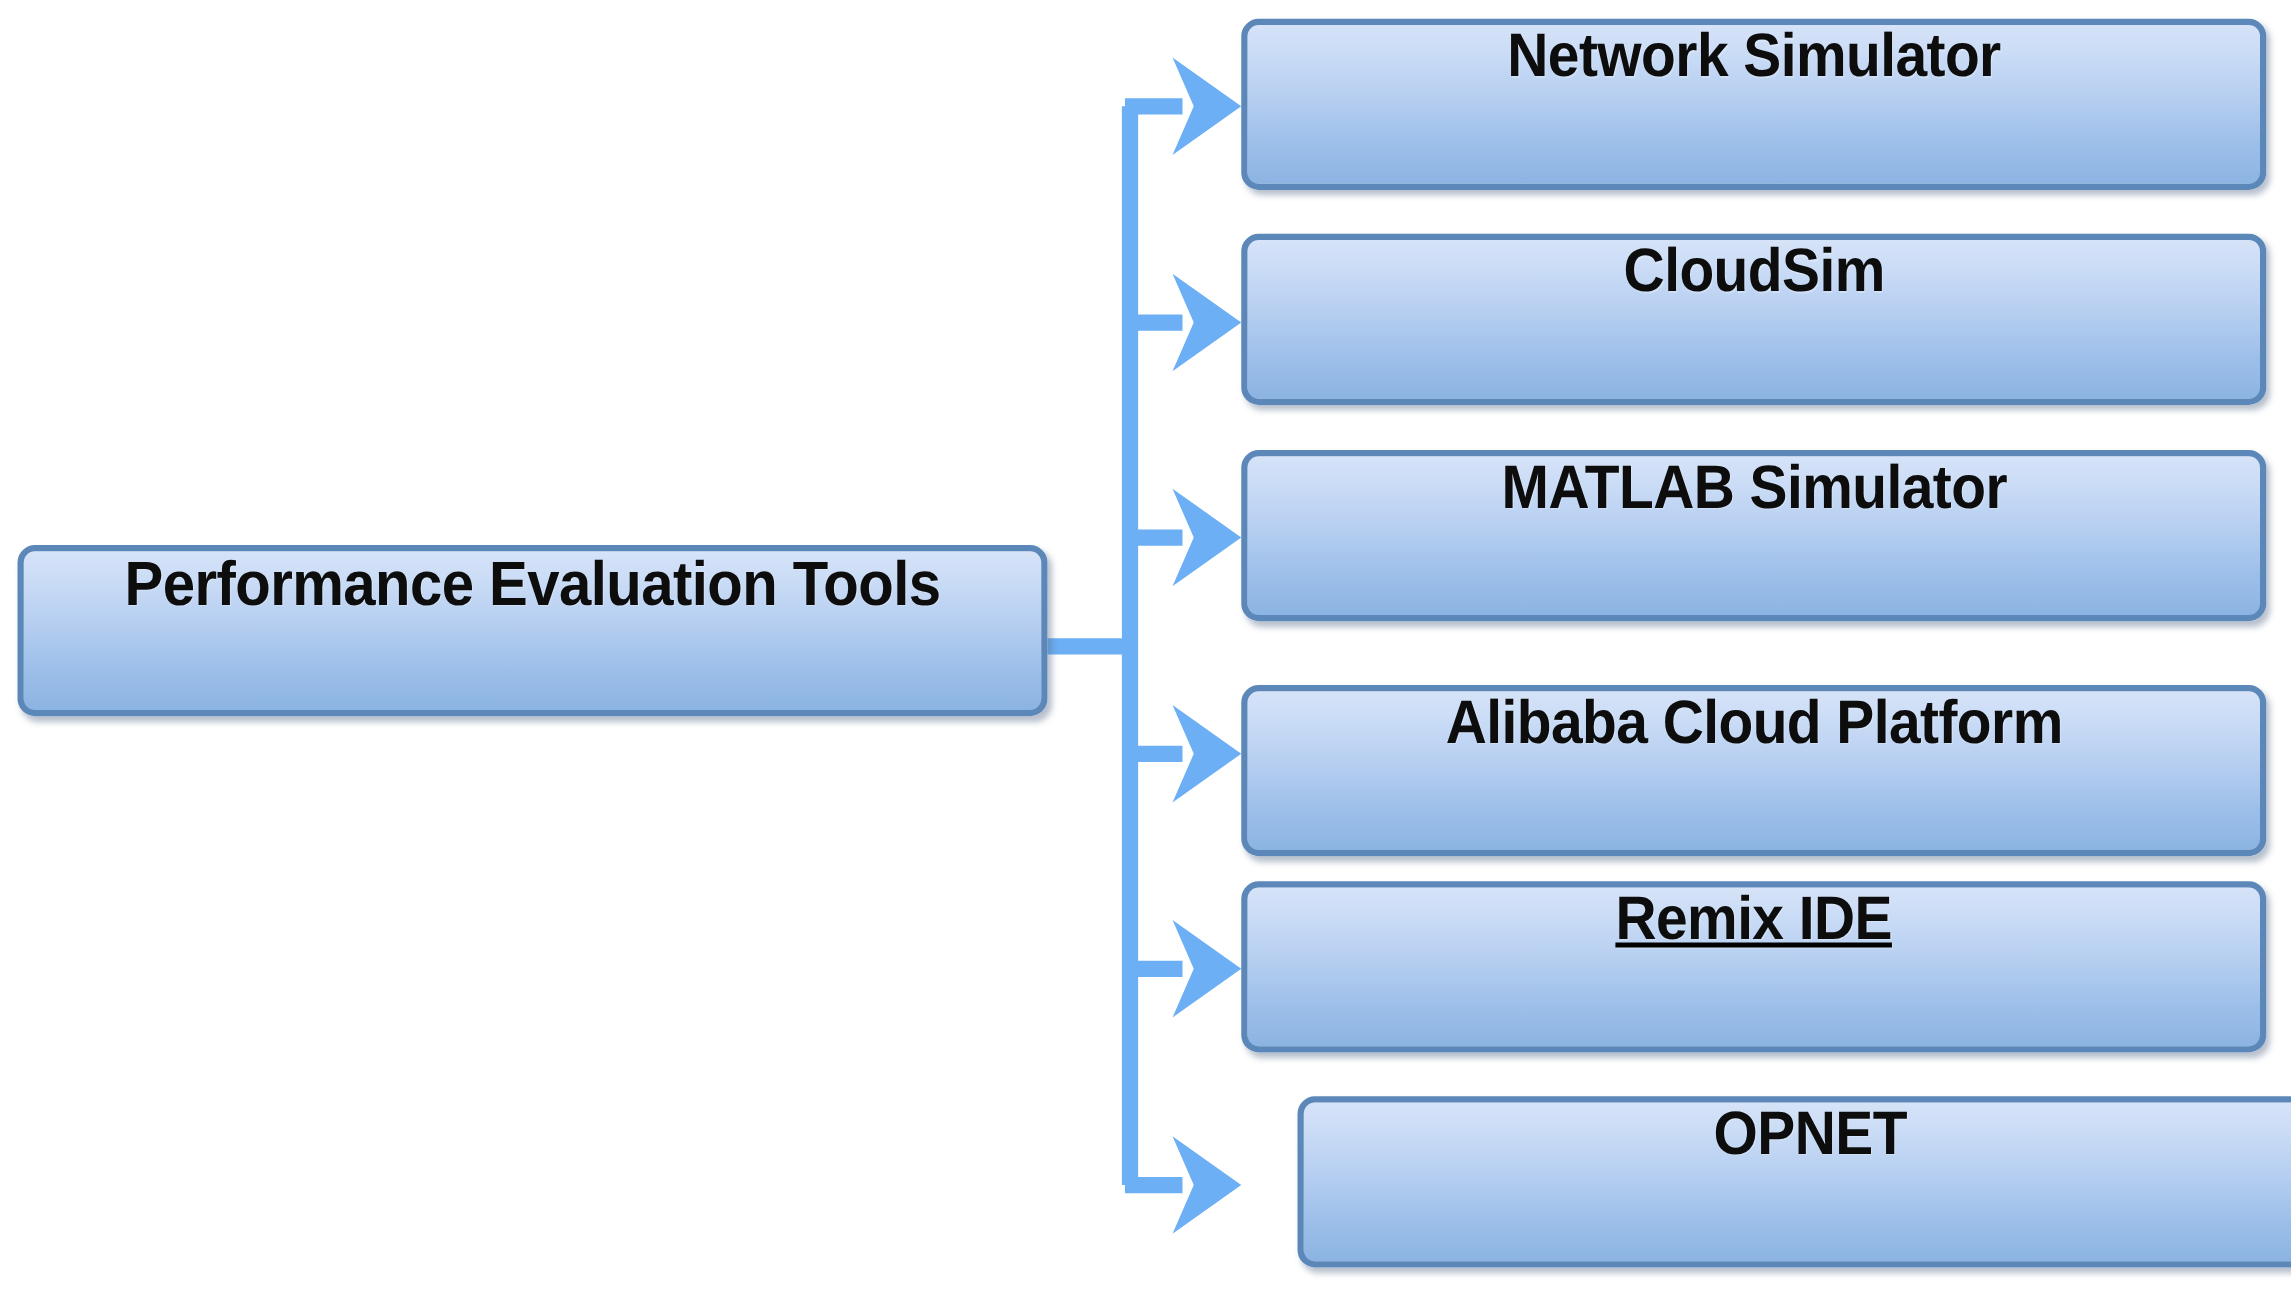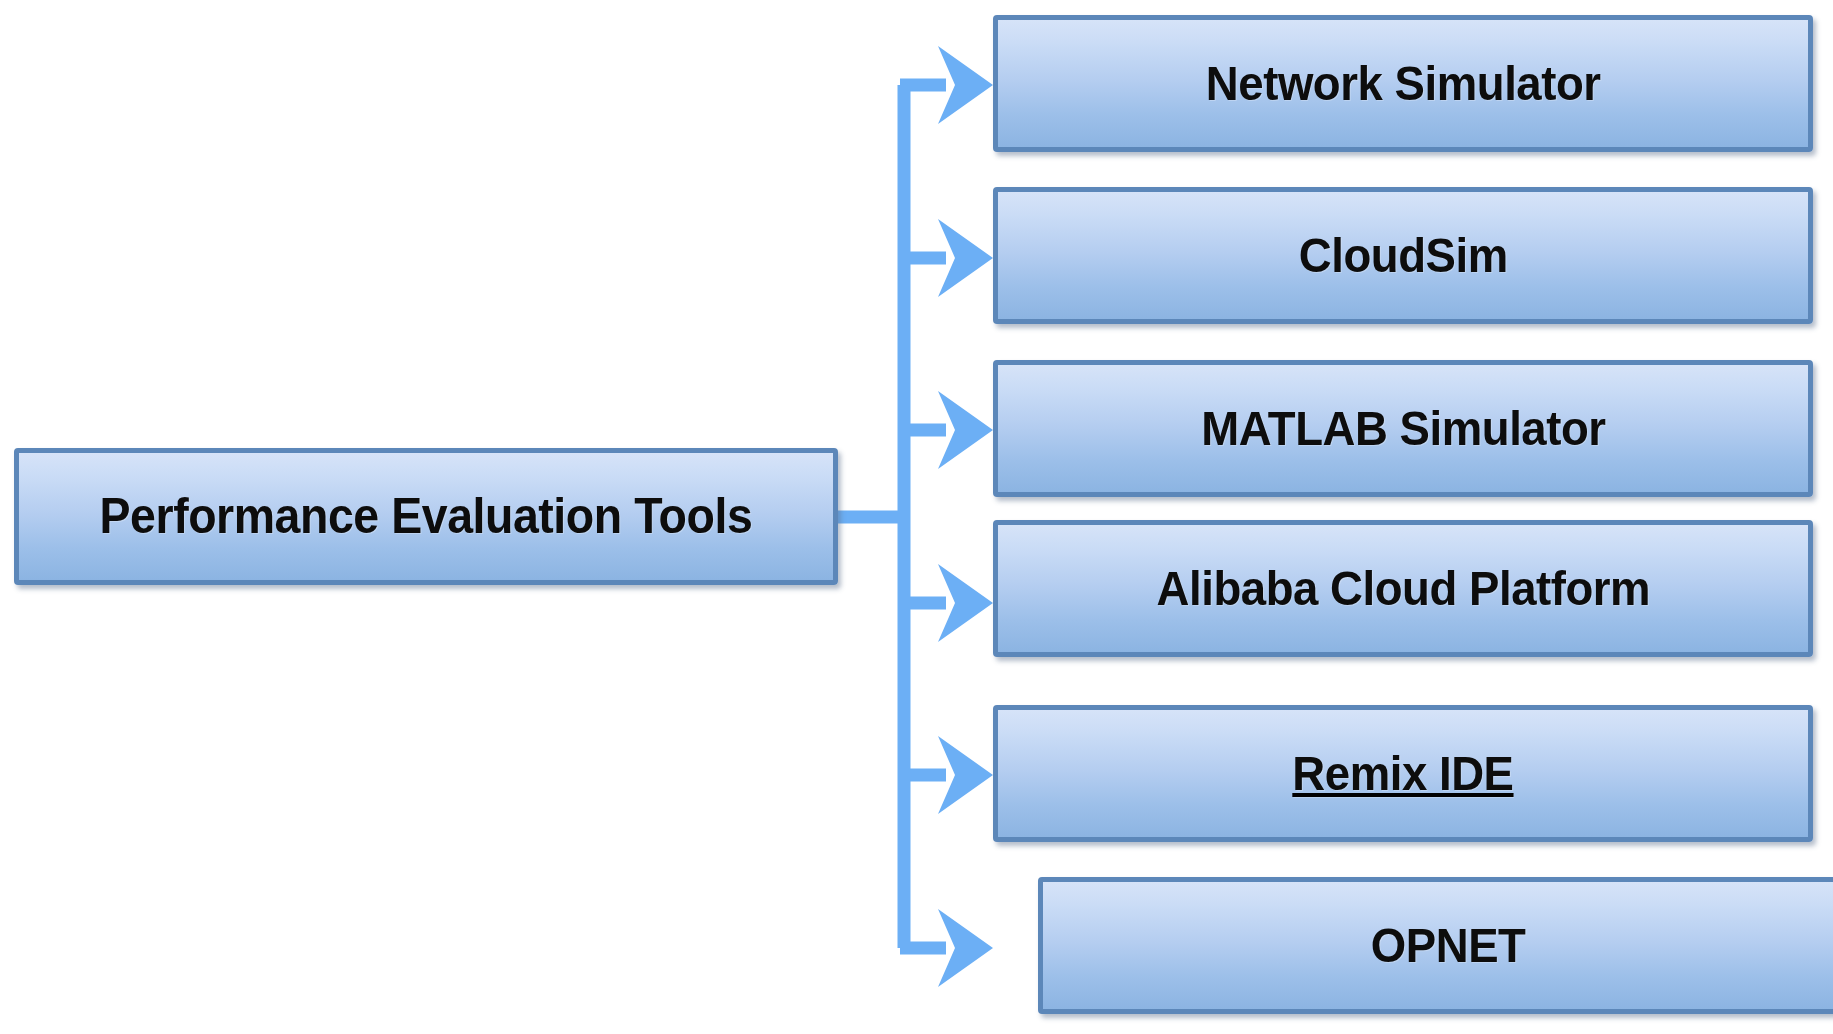--- a/index.html
+++ b/index.html
@@ -27,63 +27,62 @@
     width: 1833px;
     height: 1034px;
     pointer-events: none;
   }
 
   
   .node {
     position: absolute;
     box-sizing: border-box;
     border: 5px solid #5c87b9;
-    border-radius: 4px;
+    border-radius: 14px;
     background: linear-gradient(to bottom,
                 #d6e3f8 0%,
                 #cadcf6 18%,
                 #b4cdf0 48%,
                 #9cbfe9 75%,
                 #8cb4e2 100%);
     box-shadow: 3px 4px 5px rgba(90,110,140,0.45);
     display: flex;
-    align-items: center;
     justify-content: center;
     overflow: hidden;
   }
   .node .node-label {
     font-family: "Liberation Sans", sans-serif;
     font-weight: bold;
     font-size: 49px;
     line-height: 1.05;
     color: #0d0d0d;
     letter-spacing: -0.5px;
     text-align: center;
     white-space: nowrap;
     transform: scaleX(0.93);
     text-shadow: 1px 1px 0 rgba(255,255,255,0.25);
   }
 
   
   #root-node {
     left: 14px;
-    top: 448px;
+    top: 436px;
     width: 824px;
     height: 137px;
   }
   #root-node .node-label {
     font-size: 50px;
   }
 
   
   .child-node { left: 993px; width: 820px; height: 137px; }
   .child-node[data-index="0"] { top: 15px; }
   .child-node[data-index="1"] { top: 187px; }
   .child-node[data-index="2"] { top: 360px; }
-  .child-node[data-index="3"] { top: 520px; }
+  .child-node[data-index="3"] { top: 548px; }
   .child-node[data-index="4"] { top: 705px; text-decoration: underline; }
   .child-node[data-index="5"] { top: 877px; margin-left: 45px; }
 </style>
 </head>
 <body>
 
 <div id="canvas">
 
   <svg id="connectors" viewBox="0 0 1833 1034" xmlns="http://www.w3.org/2000/svg">
 

